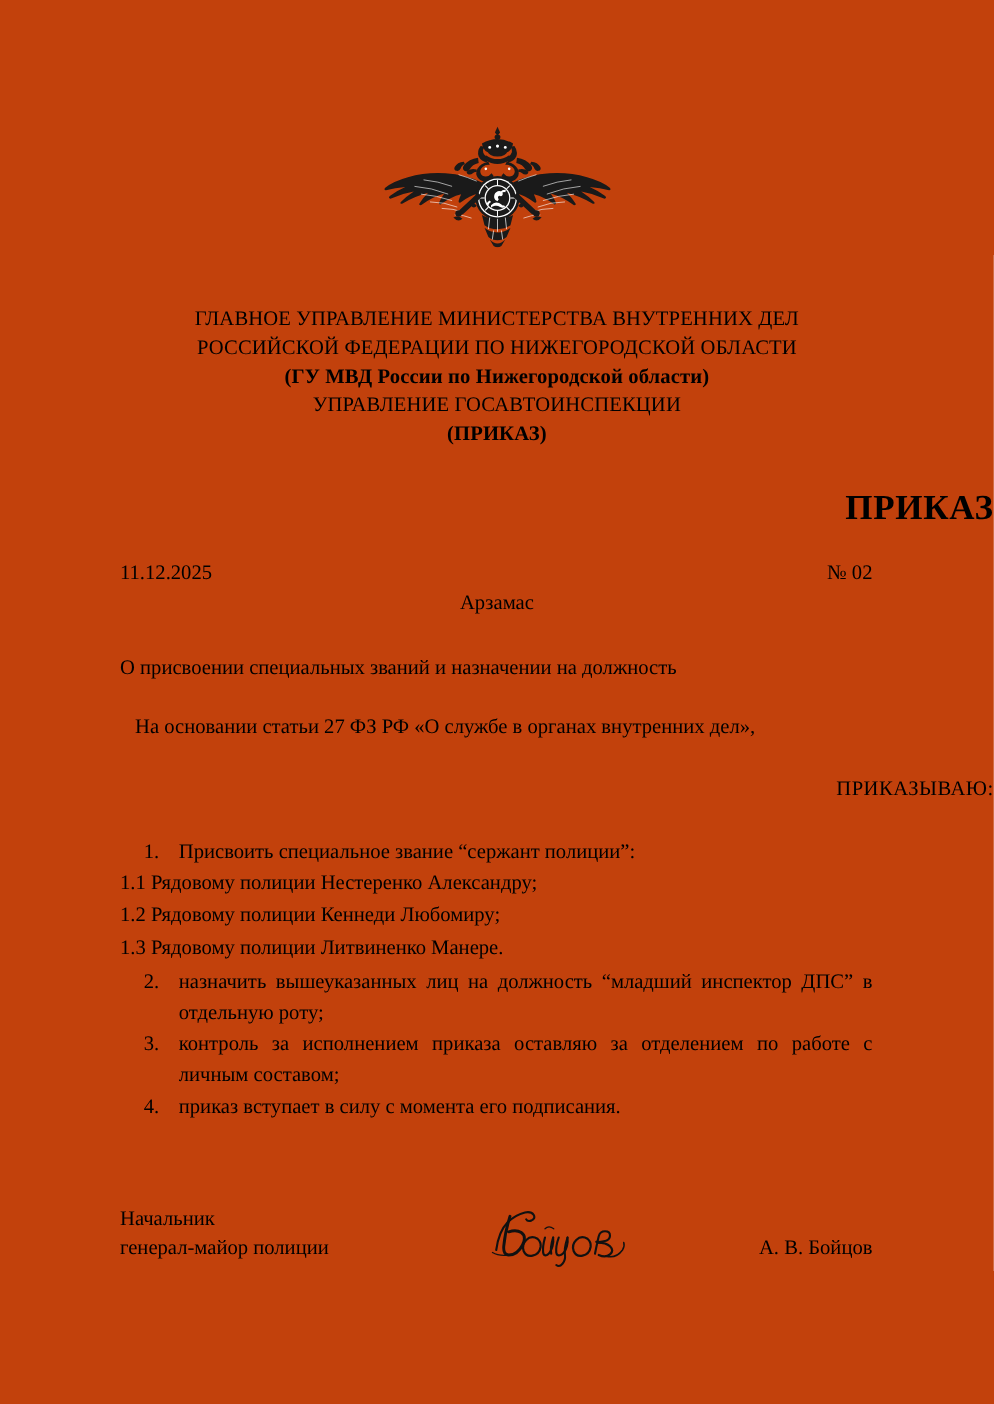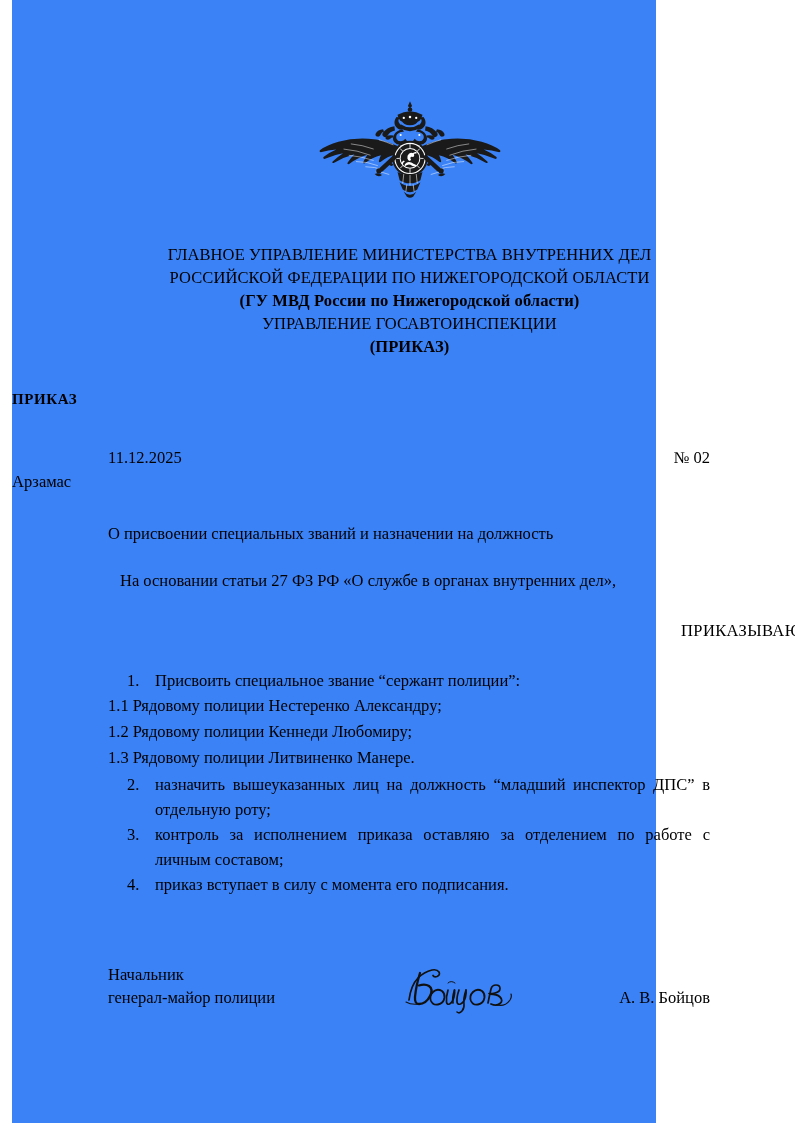--- a/index.html
+++ b/index.html
@@ -14,24 +14,23 @@
     position: relative;
     font-family: "Liberation Serif", "DejaVu Serif", serif;
     color: #000000;
     overflow: hidden;
   }
 
   .page {
     position: absolute;
     left: 0;
     top: 0;
-    width: 644px;
+    width: 795px;
     height: 1123px;
-    background: #3b82f6;
-    margin-left: 12px;
+    background: #c2410c;
   }
 
   
   .emblem-wrap {
     position: absolute;
     left: 0;
     top: 96px;
     width: 795px;
     text-align: center;
     line-height: 0;
@@ -59,22 +58,22 @@
   .org-line.bold {
     font-weight: bold;
   }
 
   
   .doc-title {
     position: absolute;
     left: 0;
     top: 391px;
     width: 795px;
-    text-align: left;
-    font-size: 15px;
+    text-align: right;
+    font-size: 28px;
     font-weight: bold;
     letter-spacing: 0.6px;
   }
 
   
   .meta-row {
     position: absolute;
     left: 96px;
     top: 448px;
     width: 602px;
@@ -82,20 +81,21 @@
     justify-content: space-between;
     align-items: baseline;
     font-size: 16.5px;
     gap: 36px;
   }
   .meta-city {
     position: absolute;
     left: 0;
     top: 472px;
     width: 795px;
+    text-align: center;
     font-size: 16.5px;
   }
 
   
   .subject {
     position: absolute;
     left: 96px;
     top: 523px;
     width: 610px;
     font-size: 16.5px;

